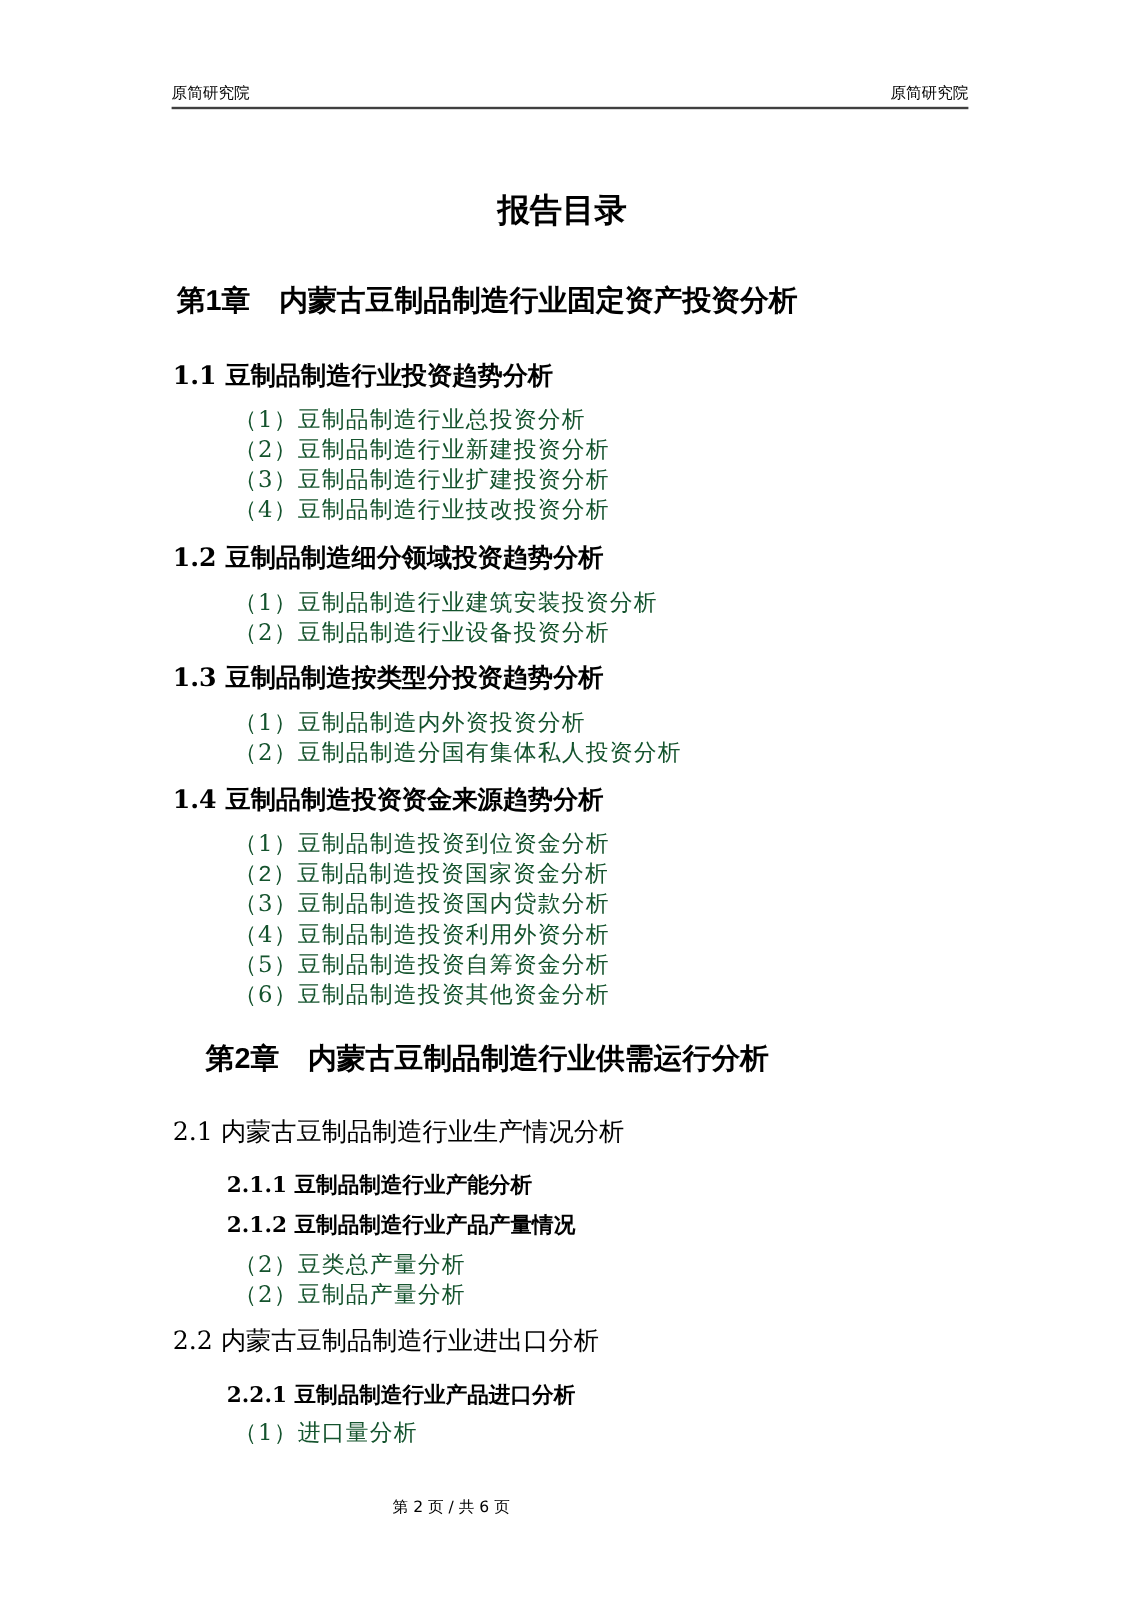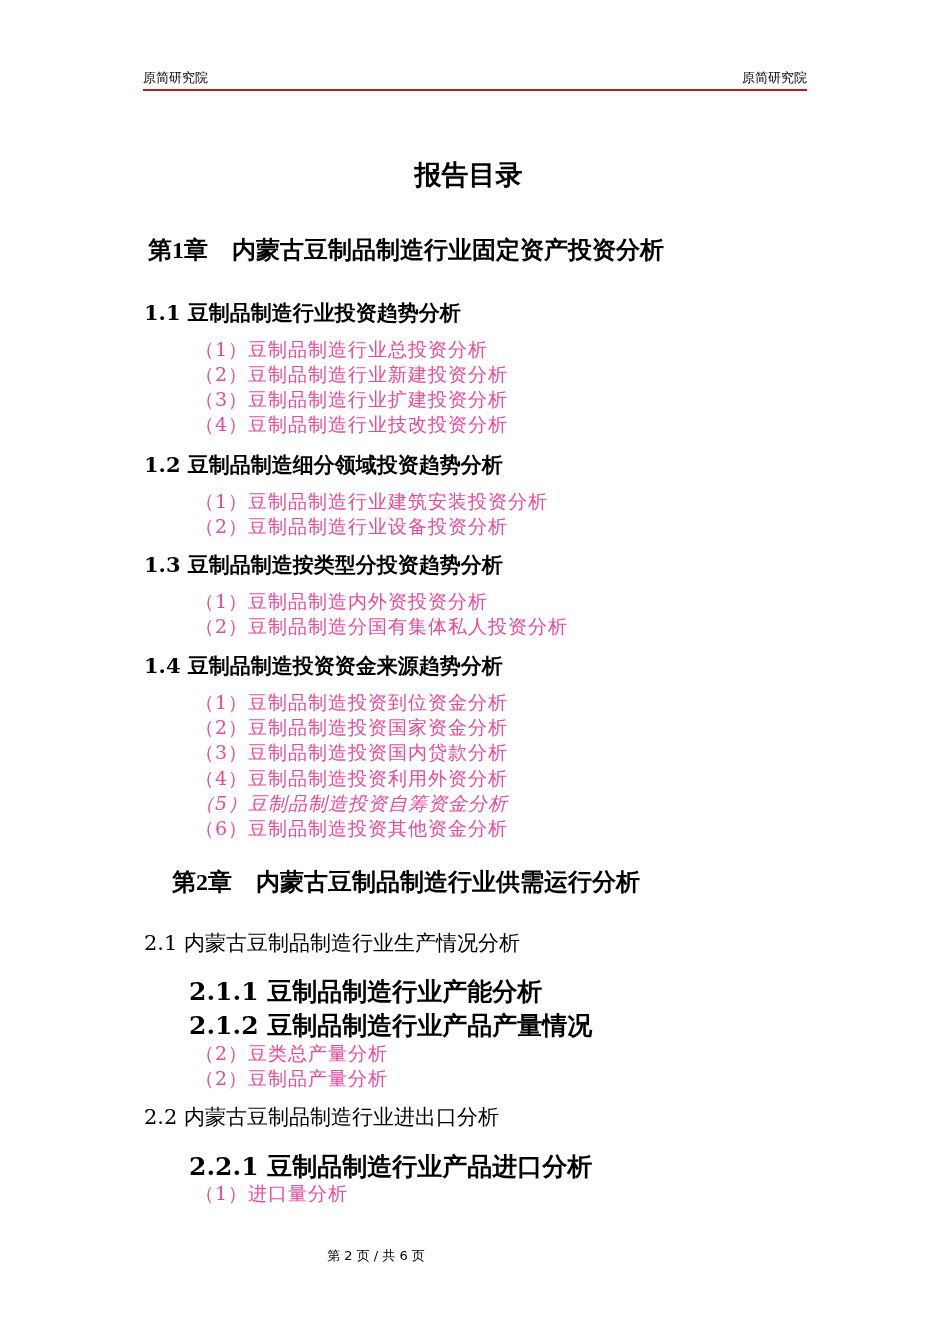--- a/index.html
+++ b/index.html
@@ -1,31 +1,31 @@
 <!DOCTYPE html>
 <html><head>
 <meta charset="utf-8">
 <style>
   html, body { margin: 0; padding: 0; background: #ffffff; }
   body { width: 950px; height: 1344px; position: relative; overflow: hidden;
          font-family: "DejaVu Serif", "Liberation Serif", serif; color: #000; }
   .header { position: absolute; left: 143px; top: 67px; width: 664px; height: 22px;
-            border-bottom: 2px solid #b91c1c; font-family: "DejaVu Sans", "Liberation Sans", sans-serif;
+            border-bottom: 2px solid #404040; font-family: "DejaVu Sans", "Liberation Sans", sans-serif;
             font-size: 13px; }
   .header .left { position: absolute; left: 0; top: 2px; }
   .header .right { position: absolute; right: 0; top: 2px; }
   .title { position: absolute; left: 0; width: 937px; top: 157px; text-align: center;
            font-family: "DejaVu Sans", "Liberation Sans", sans-serif; font-size: 27px; font-weight: bold; }
   .chapter { position: absolute; left: 0; width: 812px; text-align: center;
-             font-size: 24px; font-weight: bold; font-family: Liberation Serif, serif; }
+             font-size: 24px; font-weight: bold; font-family: Liberation Sans, sans-serif; }
   .chapter .num { margin-right: 24px; }
   .sec { position: absolute; left: 144px; font-size: 21px; font-weight: bold; }
   .sec2 { position: absolute; left: 144px; font-size: 21px; }
-  .subsec { position: absolute; left: 189px; font-size: 25px; font-weight: bold; }
-  .item { position: absolute; left: 195px; font-size: 19px; color: #ec4899; letter-spacing: 1px; }
+  .subsec { position: absolute; left: 189px; font-size: 18px; font-weight: bold; }
+  .item { position: absolute; left: 195px; font-size: 19px; color: #14532d; letter-spacing: 1px; }
   .footer { position: absolute; left: 0; width: 752px; top: 1247px; text-align: center;
             font-family: "DejaVu Sans", "Liberation Sans", sans-serif; font-size: 13px; }
 </style>
 </head>
 <body>
 
 <div class="header">
   <span class="left">原简研究院</span>
   <span class="right">原简研究院</span>
 </div>
@@ -53,24 +53,24 @@
 <div class="sec" style="top:551px;">
   <span>1.3</span>&nbsp;<span>豆制品制造按类型分投资趋势分析</span>
 </div>
 <div class="item" style="top:589px;">（1）豆制品制造内外资投资分析</div>
 <div class="item" style="top:614px;">（2）豆制品制造分国有集体私人投资分析</div>
 
 <div class="sec" style="top:652px;">
   <span>1.4</span>&nbsp;<span>豆制品制造投资资金来源趋势分析</span>
 </div>
 <div class="item" style="top:690px;">（1）豆制品制造投资到位资金分析</div>
-<div class="item" style="top:715px;">（2）豆制品制造投资国家资金分析</div>
+<div class="item" style="top:715px;font-family:Liberation Mono, monospace;">（2）豆制品制造投资国家资金分析</div>
 <div class="item" style="top:740px;">（3）豆制品制造投资国内贷款分析</div>
 <div class="item" style="top:766px;">（4）豆制品制造投资利用外资分析</div>
-<div class="item" style="top:791px;font-style:italic;">（5）豆制品制造投资自筹资金分析</div>
+<div class="item" style="top:791px;">（5）豆制品制造投资自筹资金分析</div>
 <div class="item" style="top:816px;">（6）豆制品制造投资其他资金分析</div>
 
 <div class="chapter" style="top:866px;">
   <span class="num">第2章</span><span>内蒙古豆制品制造行业供需运行分析</span>
 </div>
 
 <div class="sec2" style="top:929px;">
   <span>2.1</span>&nbsp;<span>内蒙古豆制品制造行业生产情况分析</span>
 </div>
 <div class="subsec" style="top:975px;">

